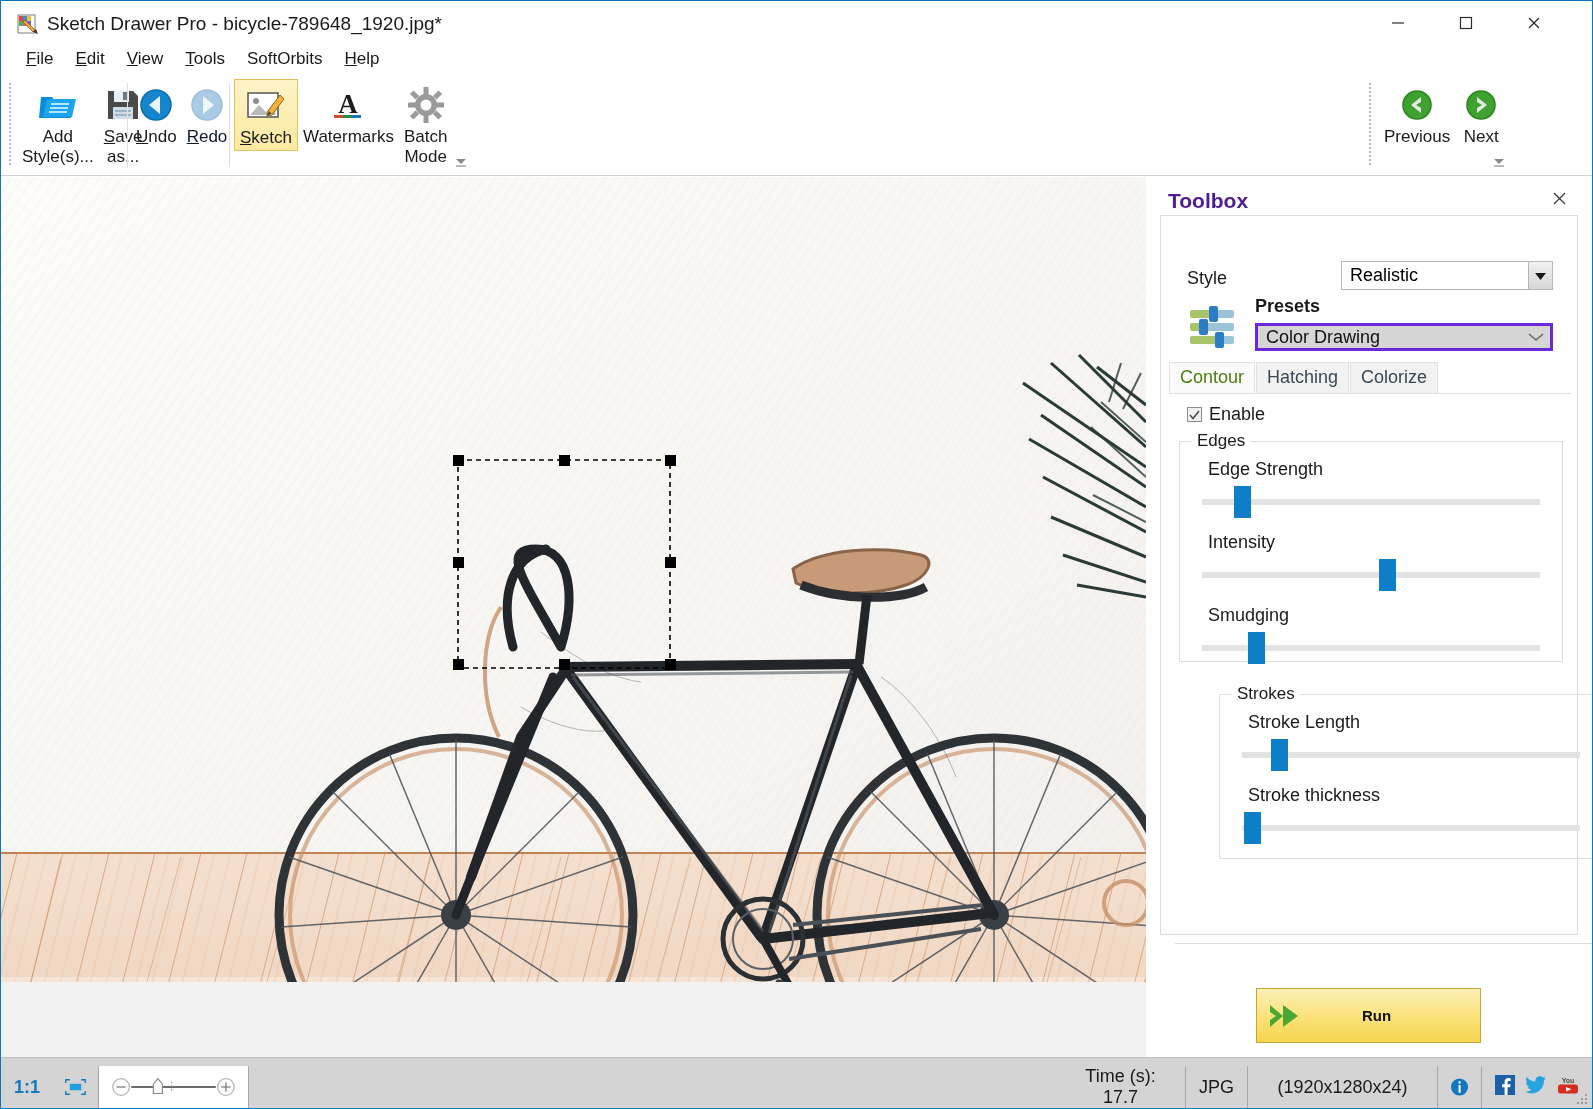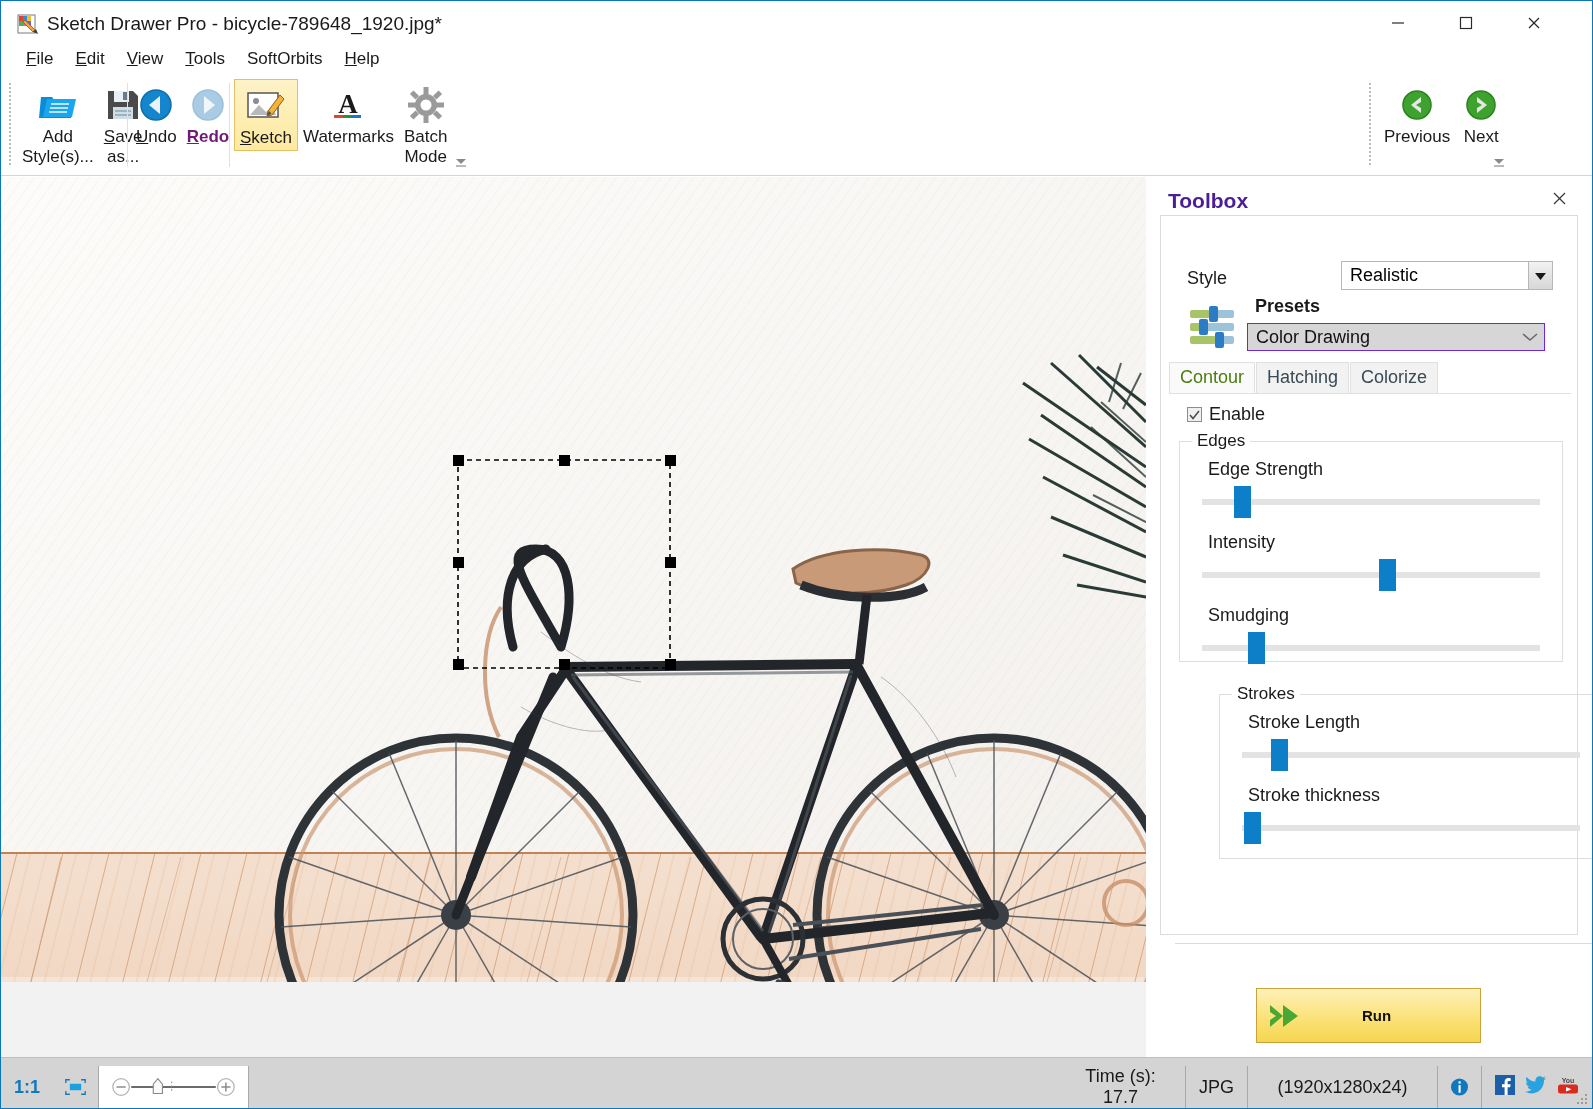--- a/index.html
+++ b/index.html
@@ -76,21 +76,21 @@
     position: relative;
     display: flex; flex-direction: column; align-items: center;
     padding: 4px 5px 2px 5px; cursor: default;
     min-width: 46px;
   }
   .tbtn .ico { height: 44px; display: flex; align-items: center; justify-content: center; }
   .tbtn .lbl {
     font-size: 17px; color: #1a1a1a; text-align: center;
     line-height: 20px; white-space: pre-line;
   }
-  .tbtn.disabled .lbl { color: #701a75; font-weight: bold; }
+  .tbtn.disabled .lbl { color: #0f172a; }
   .tbtn.active {
     background: linear-gradient(to bottom,#fdf3c8 0%,#fde9a0 100%);
     border: 1px solid #e3c063;
   }
   .tbtn .lbl u { text-decoration: underline; }
   #ribbon-expand {
     position: absolute; left: 452px; top: 78px;
     width: 16px; height: 16px;
   }
   #nav-expand {
@@ -146,22 +146,22 @@
   }
 
   #presets-icon {
     position: absolute; left: 26px; top: 88px; width: 52px; height: 46px;
   }
   #presets-label {
     position: absolute; left: 94px; top: 80px;
     font-size: 18px; font-weight: bold; color: #1a1a1a;
   }
   #presets-combo {
-    position: absolute; left: 86px; top: 107px; width: 298px; height: 28px;
-    background: #d6d6d6; border: 1px solid #6d28d9;
+    position: absolute; left: 94px; top: 107px; width: 298px; height: 28px;
+    background: #d6d6d6; border: 3px solid #6d28d9;
     display: flex; align-items: center; gap: 46px;
   }
   #presets-combo .val { flex: 1; padding-left: 8px; font-size: 18px; color: #111; }
   #presets-combo .chev { width: 28px; display:flex; align-items:center; justify-content:center; }
 
   #tabstrip {
     position: absolute; left: 8px; top: 148px; width: 402px; height: 30px;
     display: flex; align-items: flex-end;
     border-bottom: 1px solid #e0e0e0;
   }

